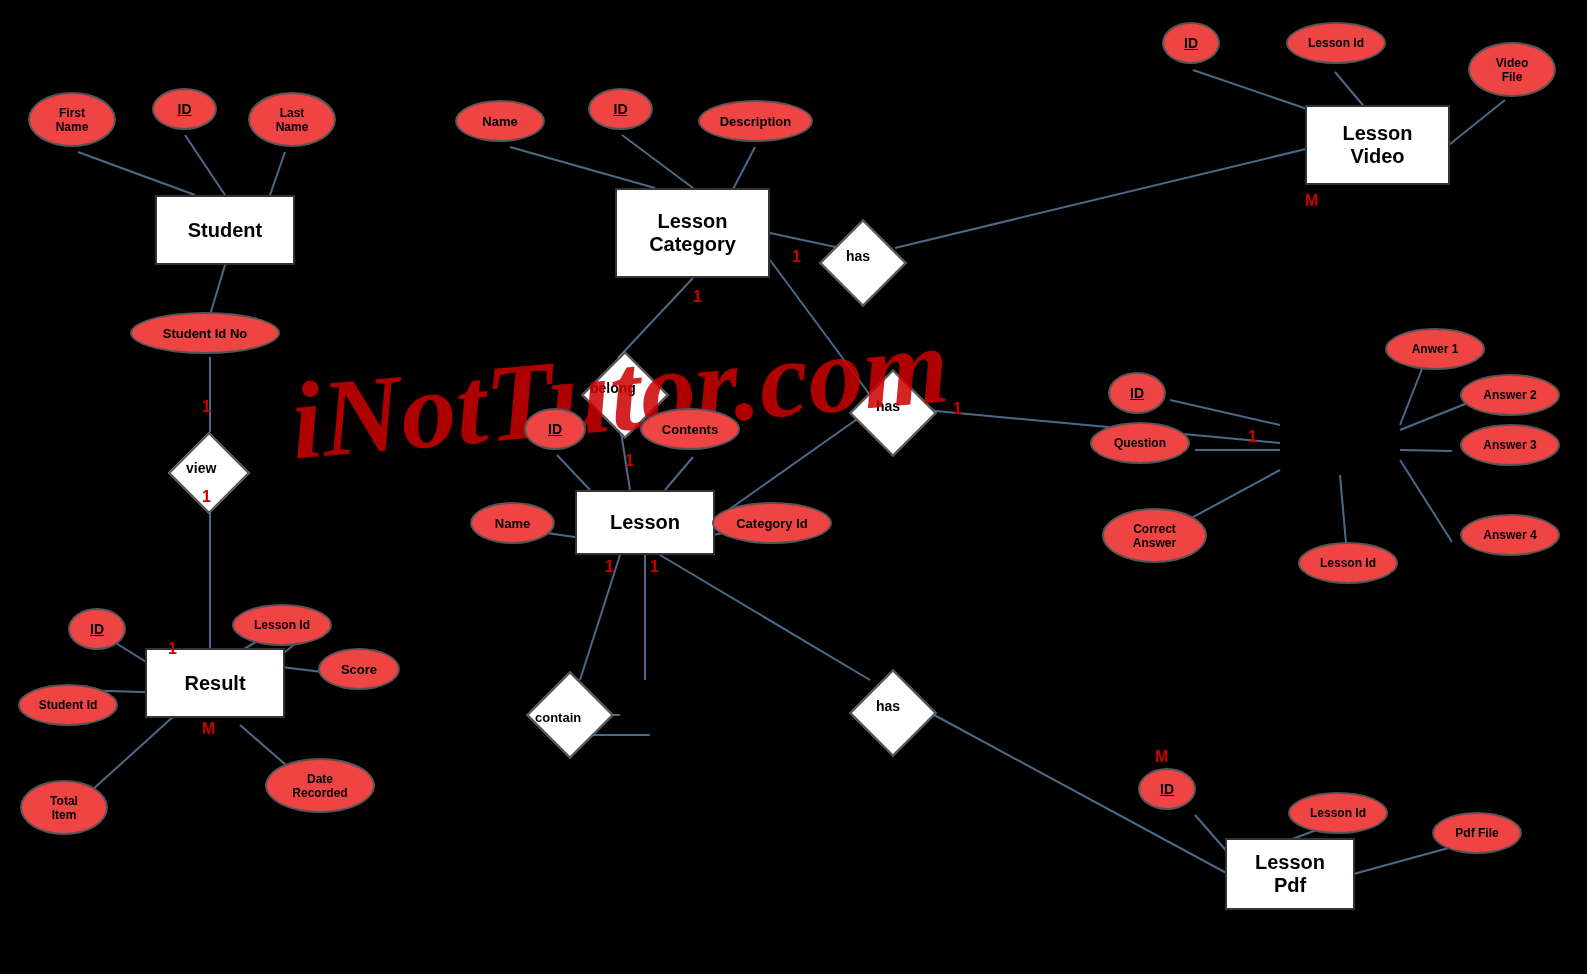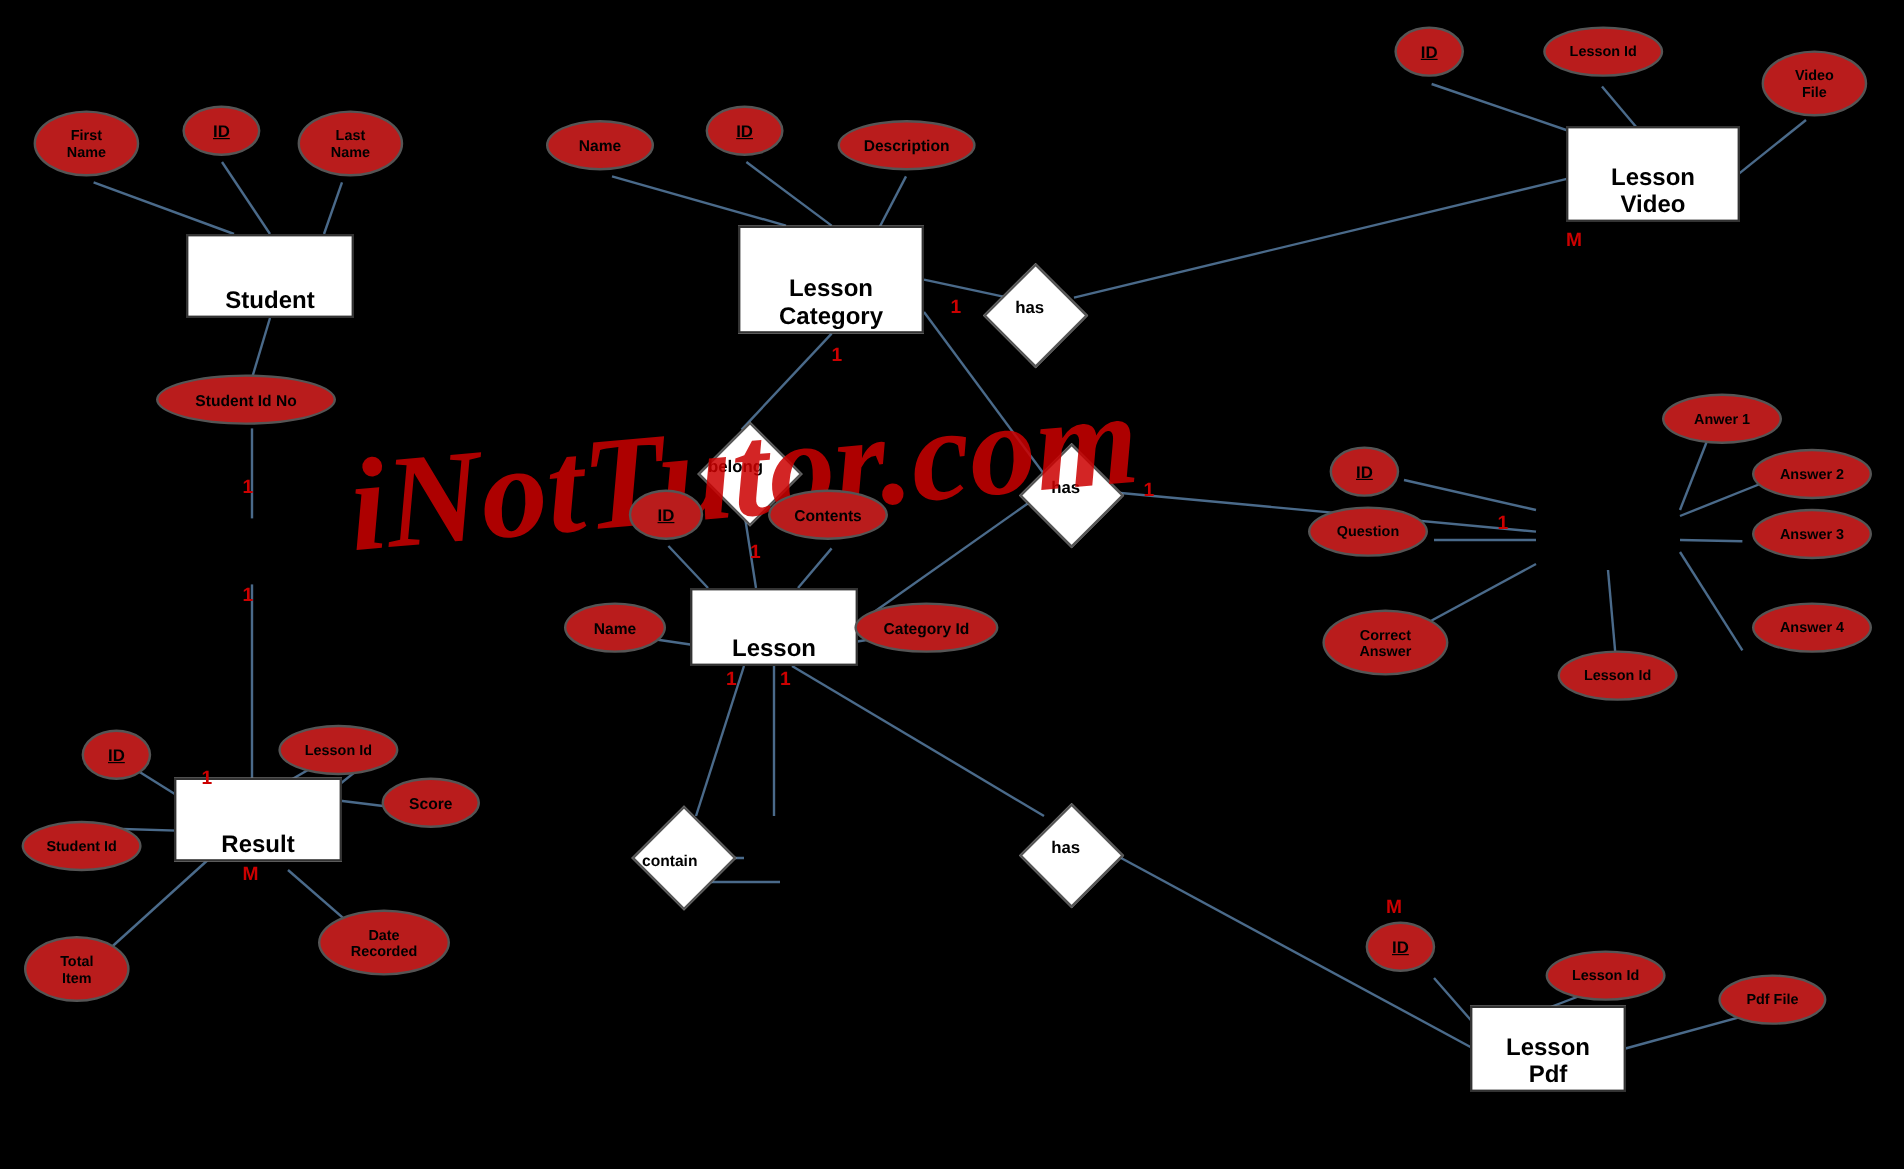--- a/index.html
+++ b/index.html
@@ -22,32 +22,32 @@
       width: 1587px;
       height: 974px;
       pointer-events: none;
     }
     
     .entity {
       position: absolute;
       background: #fff;
       border: 2px solid #333;
       display: flex;
-      align-items: flex-end;
+      align-items: center;
       justify-content: center;
       text-align: center;
       font-size: 18px;
       font-weight: bold;
       color: #000;
       z-index: 10;
     }
     
     .attr {
       position: absolute;
-      background: #b91c1c;
+      background: #ef4444;
       border: 2px solid #555;
       border-radius: 50%;
       display: flex;
       align-items: center;
       justify-content: center;
       text-align: center;
       font-size: 12px;
       font-weight: bold;
       color: #000;
       z-index: 10;
@@ -276,21 +276,21 @@
   </div>
 
   <div class="attr" style="left:1460px;top:374px;width:100px;height:42px;font-size:12px;">
     <span>Answer 2</span>
   </div>
 
   <div class="attr" style="left:1460px;top:424px;width:100px;height:42px;font-size:12px;">
     <span>Answer 3</span>
   </div>
 
-  <div class="attr" style="left:1460px;top:502px;width:100px;height:42px;font-size:12px;">
+  <div class="attr" style="left:1460px;top:514px;width:100px;height:42px;font-size:12px;">
     <span>Answer 4</span>
   </div>
 
   <div class="attr" style="left:1102px;top:508px;width:105px;height:55px;font-size:12px;">
     <span>Correct<br>Answer</span>
   </div>
 
   <div class="attr" style="left:1298px;top:542px;width:100px;height:42px;font-size:12px;">
     <span>Lesson Id</span>
   </div>
@@ -312,20 +312,24 @@
   </div>
 
   <div class="attr" style="left:1288px;top:792px;width:100px;height:42px;font-size:12px;">
     <span>Lesson Id</span>
   </div>
 
   <div class="attr" style="left:1432px;top:812px;width:90px;height:42px;font-size:12px;">
     <span>Pdf File</span>
   </div>
 
+  <div style="position:absolute;left:168px;top:432px;width:82px;height:82px;z-index:6;">
+    <div style="position:absolute;width:58px;height:58px;background:#fff;border:2px solid #555;transform:rotate(45deg);top:12px;left:12px;"></div>
+    <div class="relation-label" style="position:absolute;top:28px;left:18px;z-index:15;font-size:14px;font-weight:bold;">view</div>
+  </div>
 
   <div style="position:absolute;left:580px;top:350px;width:90px;height:90px;z-index:6;">
     <div style="position:absolute;width:62px;height:62px;background:#fff;border:2px solid #555;transform:rotate(45deg);top:14px;left:14px;"></div>
     <div class="relation-label" style="position:absolute;top:30px;left:10px;z-index:15;font-size:14px;font-weight:bold;">belong</div>
   </div>
 
   <div style="position:absolute;left:818px;top:218px;width:90px;height:90px;z-index:6;">
     <div style="position:absolute;width:62px;height:62px;background:#fff;border:2px solid #555;transform:rotate(45deg);top:14px;left:14px;"></div>
     <div class="relation-label" style="position:absolute;top:30px;left:28px;z-index:15;font-size:14px;font-weight:bold;">has</div>
   </div>

